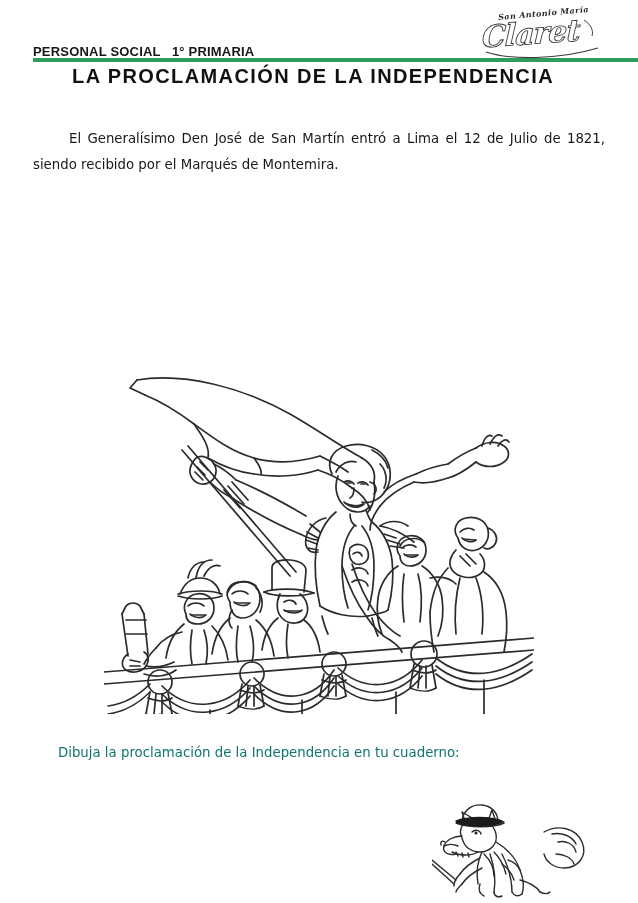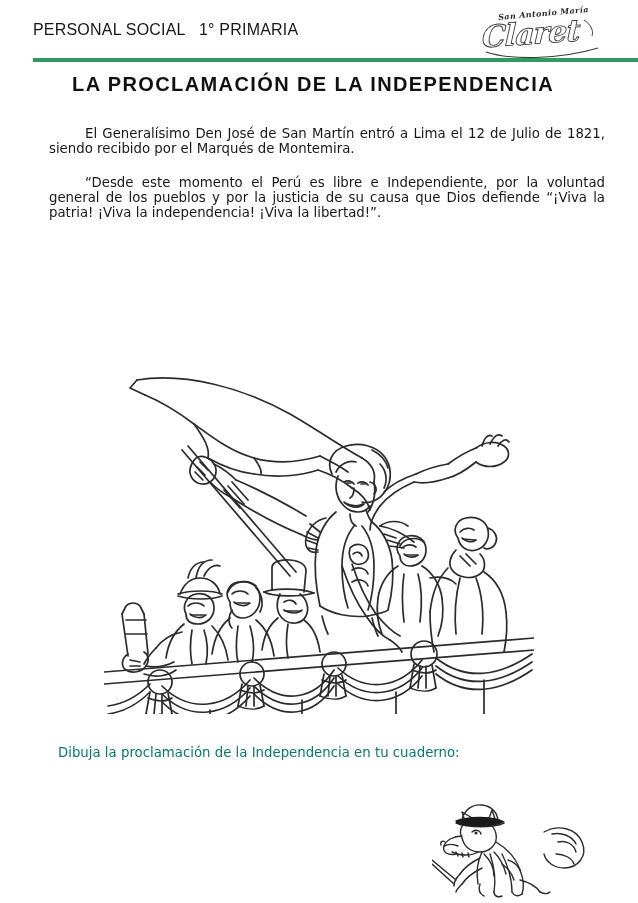--- a/index.html
+++ b/index.html
@@ -20,24 +20,24 @@
   
   .header {
     position: absolute;
     left: 0; top: 0;
     width: 638px;
     height: 64px;
   }
   .course-line {
     position: absolute;
     left: 33px;
-    top: 21px;
+    top: 44px;
     font-family: "Liberation Sans", sans-serif;
-    font-weight: normal;
-    font-size: 16px;
+    font-weight: bold;
+    font-size: 13px;
     letter-spacing: 0.2px;
     color: #171717;
     white-space: pre;
   }
   .header-rule {
     position: absolute;
     left: 33px;
     top: 58px;
     width: 605px;
     height: 4px;
@@ -76,21 +76,21 @@
     -webkit-text-stroke: 0.9px #3a3a3a;
     letter-spacing: -1px;
     transform: rotate(-4deg) skewX(-6deg);
     white-space: nowrap;
   }
 
   
   .doc-title {
     position: absolute;
     left: 33px;
-    top: 72px;
+    top: 64px;
     width: 560px;
     text-align: center;
     font-family: "Liberation Sans", sans-serif;
     font-weight: bold;
     font-size: 20px;
     line-height: 25px;
     letter-spacing: 1.4px;
     color: #111111;
   }
 
@@ -98,22 +98,22 @@
   .body-text {
     position: absolute;
     left: 33px;
     top: 126px;
     width: 572px;
   }
   .para {
     text-align: justify;
     text-indent: 36px;
     font-size: 13.3px;
-    line-height: 15px;
-    margin: 0 0 19px 16px;
+    line-height: 26px;
+    margin: 0 0 19px 0;
     color: #181818;
   }
 
   
   .illustration {
     position: absolute;
     left: 104px;
     top: 362px;
     width: 430px;
     height: 352px;
@@ -156,21 +156,20 @@
         <path d="M6 44 C 30 52, 78 52, 118 40" fill="none" stroke="#3a3a3a" stroke-width="1.1"></path>
         <path d="M104 12 C 110 16, 114 22, 112 28" fill="none" stroke="#3a3a3a" stroke-width="1"></path>
       </svg>
     </div>
   </div>
 
   <div class="doc-title">LA PROCLAMACIÓN DE LA INDEPENDENCIA</div>
 
   <div class="body-text">
     <p class="para">El Generalísimo Den José de San Martín entró a Lima el 12 de Julio de 1821, siendo recibido por el  Marqués de Montemira.</p>
-    <p class="para">“Desde este momento el Perú es libre e Independiente, por la voluntad general de los pueblos y por la justicia de su causa que    Dios defiende “¡Viva la patria! ¡Viva la independencia! ¡Viva la  libertad!”.</p>
   </div>
 
   <div class="illustration">
     <svg width="430" height="352" viewBox="0 0 430 352" fill="none" stroke="#2b2b2b" stroke-width="1.7" stroke-linecap="round" stroke-linejoin="round">
 
       <g>
         <path d="M33 18 L26 26 L41 33"></path>
         <path d="M33 18 C 80 10, 140 26, 186 52 C 214 68, 236 84, 258 96"></path>
         <path d="M41 33 C 58 40, 74 50, 90 62 C 112 78, 128 90, 150 96
                  C 172 102, 196 100, 216 94"></path>

